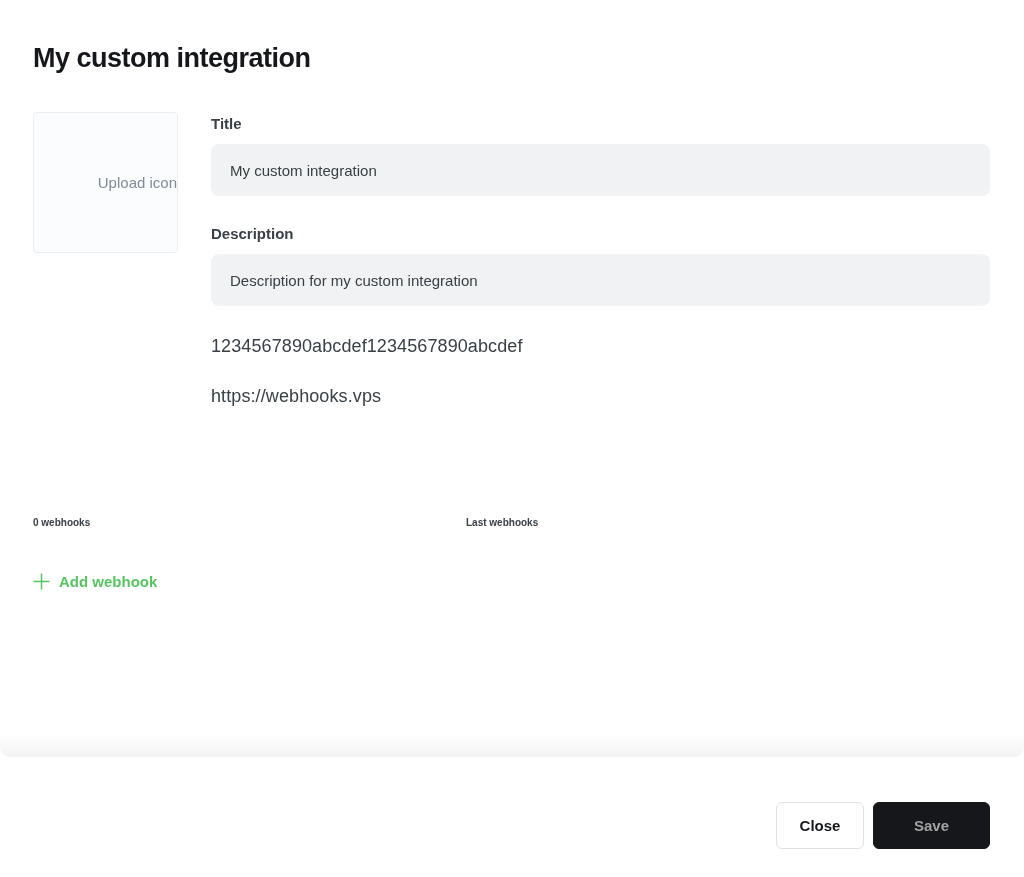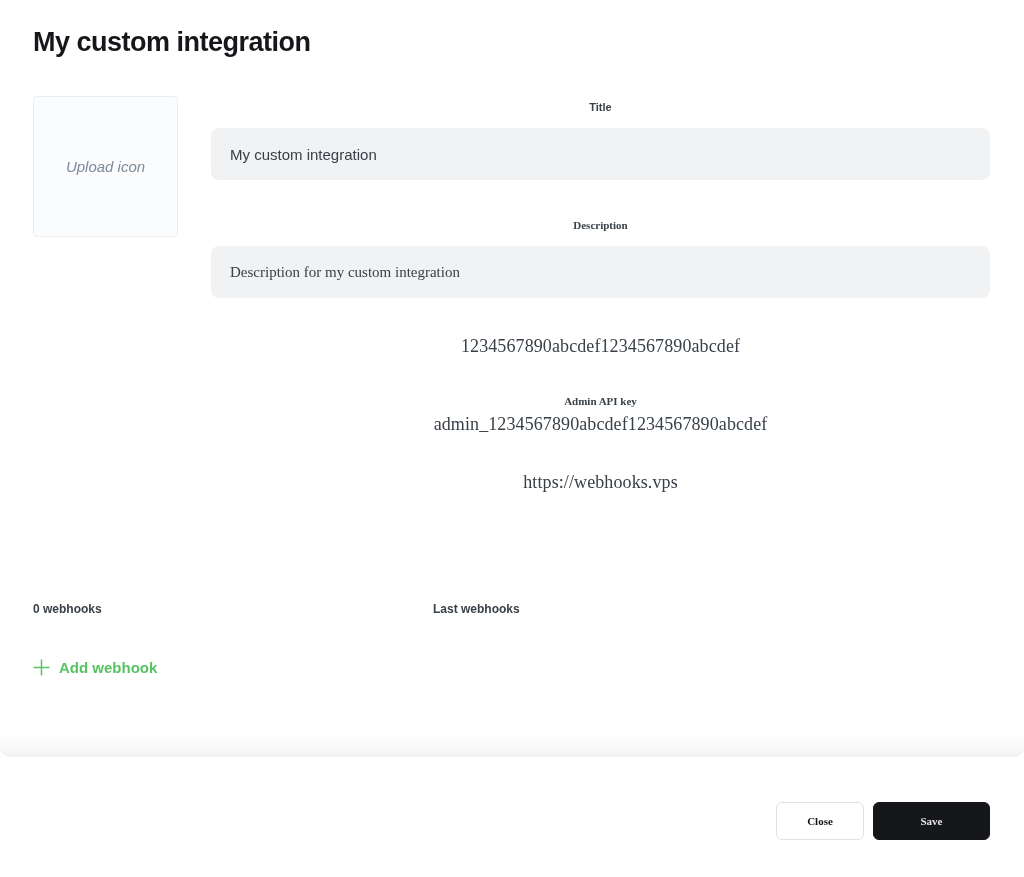--- a/index.html
+++ b/index.html
@@ -17,21 +17,21 @@
     font-family: "Liberation Sans", sans-serif;
     color: var(--text-dark);
     overflow: hidden;
   }
   .page { position: relative; width: 1024px; height: 877px; background: #fff; }
 
   
   .content {
     position: relative;
     height: 757px;
-    padding: 0 34px 0 33px;
+    padding: 16px 34px 0 33px;
     overflow: hidden;
   }
   .content::after {
     content: "";
     position: absolute;
     left: 0; right: 0; bottom: 0;
     height: 22px;
     background: linear-gradient(180deg, rgba(21,23,26,0) 0%, rgba(21,23,26,0.055) 100%);
     border-radius: 0 0 10px 10px;
     pointer-events: none;
@@ -48,39 +48,37 @@
   }
 
   .form-row { display: flex; margin-top: 38px; }
 
   .upload-box {
     flex: none;
     width: 145px; height: 141px;
     background: #fbfcfd;
     border: 1px solid #ebeef0;
     border-radius: 4px;
-    display: flex; align-items: center; justify-content: center;
+    display: flex; align-items: center; justify-content: flex-end;
     color: #7e8b9a;
     font-size: 15px;
     cursor: pointer;
-    font-style: italic;
   }
 
   .fields { flex: 1; margin-left: 33px; padding-top: 4px; }
 
-  .field-group + .field-group { margin-top: 38px; font-family: Liberation Serif, serif; }
+  .field-group + .field-group { margin-top: 30px; }
 
   .field-label {
     display: block;
-    font-size: 11px;
+    font-size: 15px;
     line-height: 15px;
     font-weight: 700;
     color: var(--label-gray);
     margin: 0 0 13px 0;
-    text-align: center;
   }
   .field-group.readonly .field-label { margin-bottom: 5px; }
 
   .text-input {
     display: block;
     width: 100%;
     height: 52px;
     background: var(--input-bg);
     border: none;
     outline: none;
@@ -89,30 +87,30 @@
     font-family: inherit;
     font-size: 15px;
     color: var(--label-gray);
   }
 
   .field-value {
     font-size: 18px;
     line-height: 20px;
     color: var(--label-gray);
     letter-spacing: 0.1px;
-    text-align: center;
   }
 
   .webhooks { margin-top: 109px; }
   .webhooks-header {
     display: flex;
-    font-size: 12px;
+    font-size: 10px;
     line-height: 16px;
     font-weight: 700;
     color: var(--label-gray);
+    gap: 33px;
   }
   .webhooks-header .col-name { width: 400px; }
 
   .add-webhook {
     margin-top: 42px;
     display: flex;
     align-items: center;
     gap: 9px;
     padding: 0;
     background: none;
@@ -128,38 +126,38 @@
   .footer {
     height: 120px;
     padding: 45px 34px 0 34px;
     display: flex;
     justify-content: flex-end;
     align-items: flex-start;
     gap: 9px;
     background: #fff;
   }
   .btn {
-    height: 38px;
+    height: 47px;
     border-radius: 6px;
-    font-family: Liberation Serif, serif;
-    font-size: 11px;
+    font-family: Liberation Sans, sans-serif;
+    font-size: 15px;
     font-weight: 700;
     cursor: pointer;
   }
   .btn-close {
     width: 88px;
     background: #ffffff;
     border: 1px solid #dfe2e5;
     color: var(--text-dark);
   }
   .btn-save {
     width: 117px;
     background: var(--save-bg);
     border: 1px solid var(--save-bg);
-    color: #e5e5e5;
+    color: #a3a3a3;
   }
 </style>
 </head>
 <body>
 
 <div class="page">
 
   <div class="content">
 
     <h1 class="page-title">My custom integration</h1>
@@ -179,24 +177,20 @@
 
         <div class="field-group">
           <label class="field-label">Description</label>
           <input class="text-input" type="text" value="Description for my custom integration" style="">
         </div>
 
         <div class="field-group readonly">
           <div class="field-value">1234567890abcdef1234567890abcdef</div>
         </div>
 
-        <div class="field-group readonly">
-          <label class="field-label">Admin API key</label>
-          <div class="field-value">admin_1234567890abcdef1234567890abcdef</div>
-        </div>
 
         <div class="field-group readonly">
           <div class="field-value">https://webhooks.vps</div>
         </div>
 
       </div>
     </div>
 
     <div class="webhooks">
       <div class="webhooks-header">

